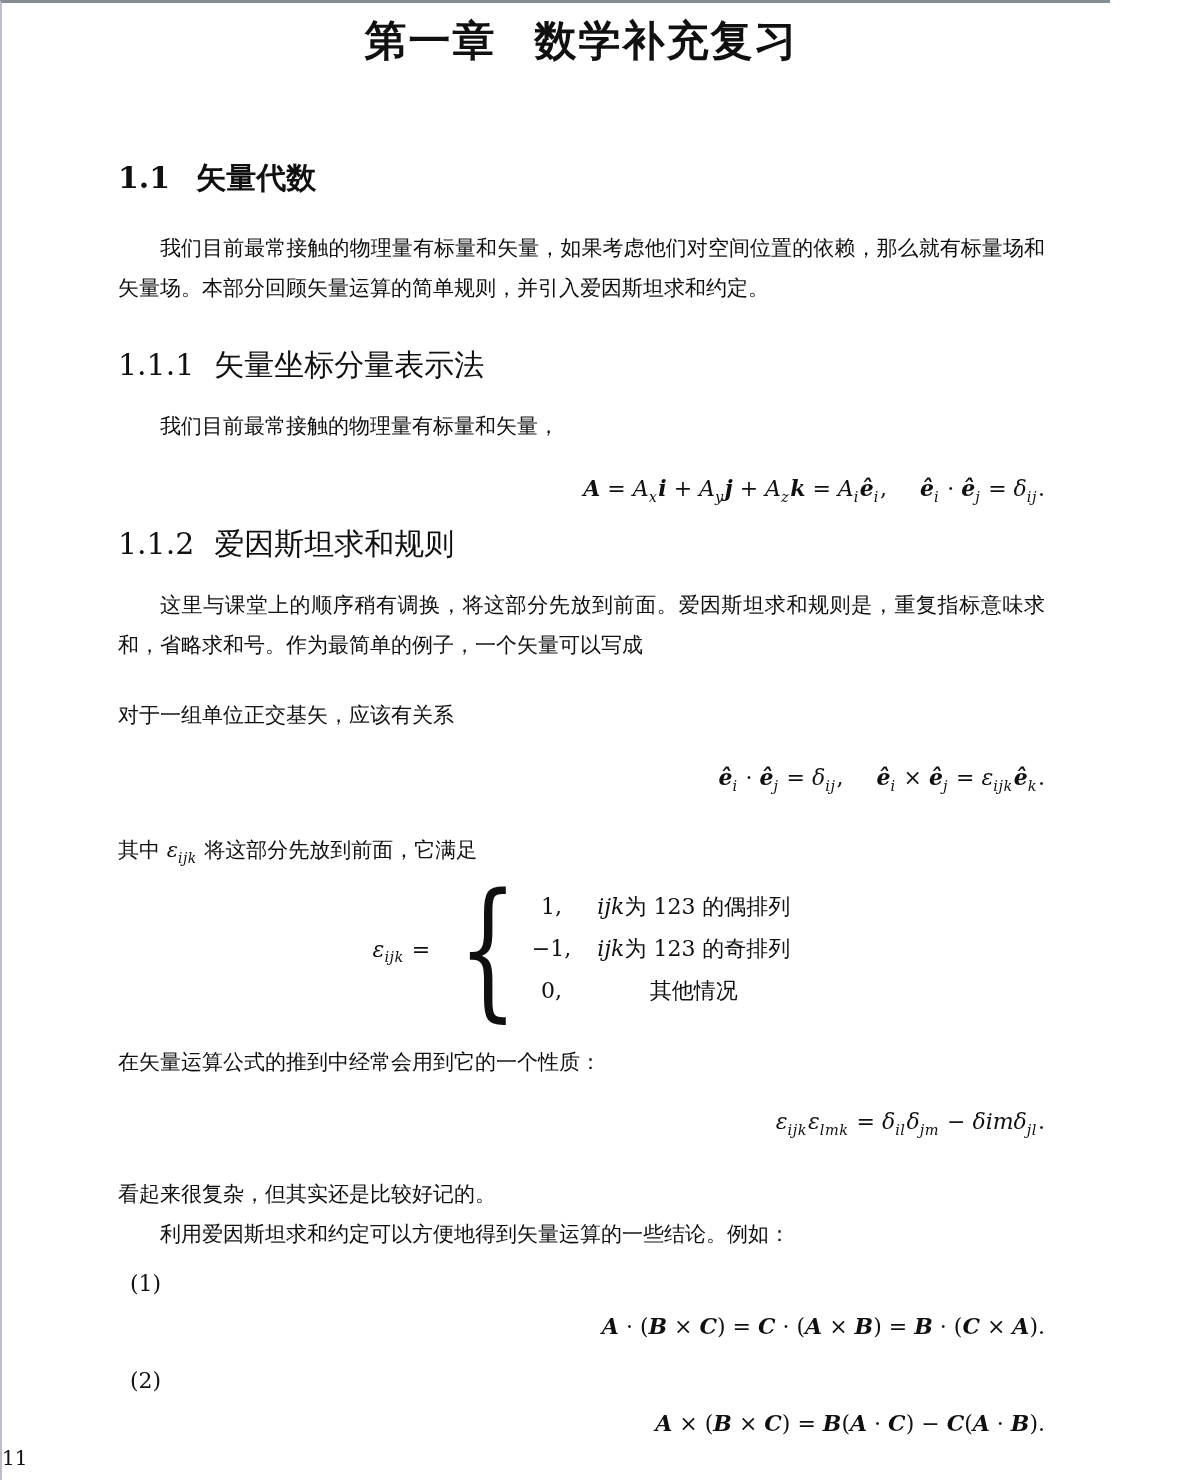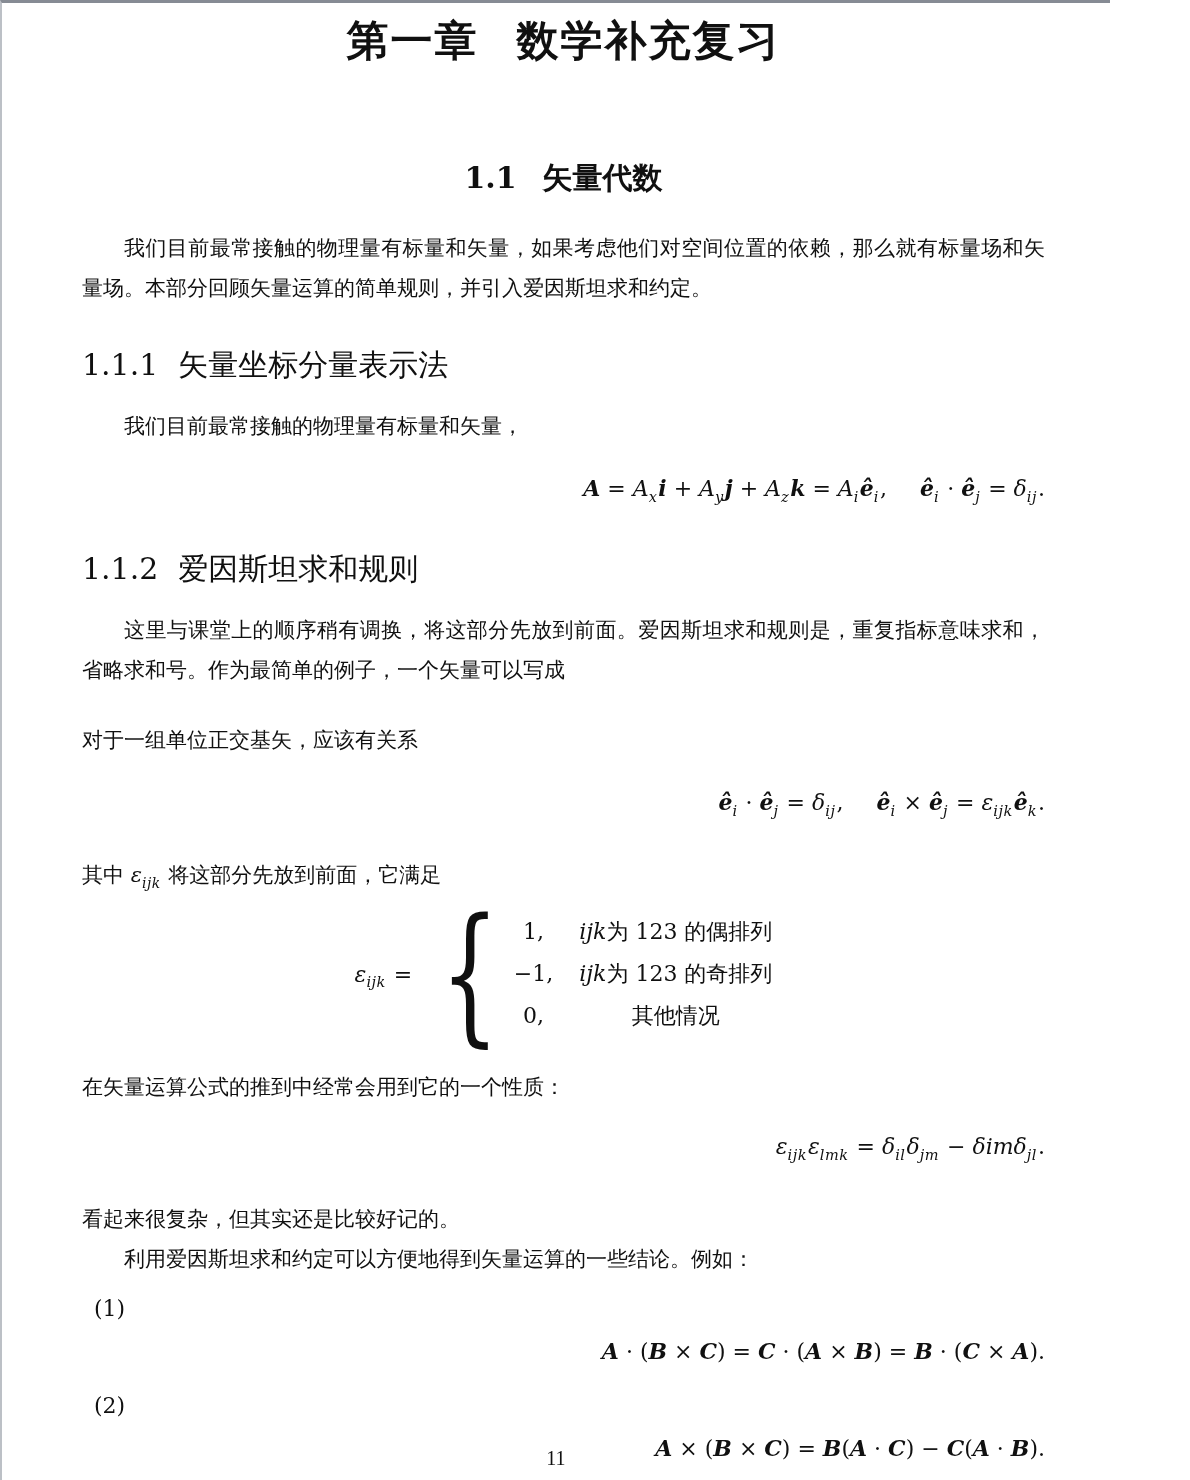--- a/index.html
+++ b/index.html
@@ -4,38 +4,38 @@
 <style>
   html,body { margin:0; padding:0; background:#ffffff; }
   .page {
     position: relative;
     width: 1110px;
     height: 1480px;
     box-sizing: border-box;
     background: #ffffff;
     border-top: 3px solid #868b94;
     border-left: 2px solid #bcc0c6;
-    padding: 0 65px 0 80px;
+    padding: 0 65px 0 116px;
     font-family: "DejaVu Serif", serif;
     color: #101010;
     overflow: hidden;
   }
   .chapter-title {
     margin: 8px 0 0 0;
     text-align: center;
     font-family: "DejaVu Sans", "Liberation Sans", sans-serif;
     font-weight: 700;
     font-size: 42px;
     line-height: 1.45;
     letter-spacing: 2px;
   }
   .chapter-title .gap { display:inline-block; width: 0.9em; }
   .section-title {
     margin: 86px 0 0 0;
-    text-align: center;
+    text-align: left;
     font-size: 30px;
     line-height: 1.35;
     font-weight: 700;
   }
   .section-title .num { font-family: "DejaVu Serif", serif; }
   .section-title .name { font-family: "DejaVu Sans", "Liberation Sans", sans-serif; margin-left: 26px; }
   .subsection-title {
     margin: 36px 0 0 0;
     font-size: 30px;
     line-height: 1.4;
@@ -54,21 +54,21 @@
   p.body.mt30 { margin-top: 30px; }
   p.body.mt18 { margin-top: 30px; }
   .formula {
     text-align: right;
     font-size: 22px;
     line-height: 40px;
     margin: 0;
   }
   .formula.m1 { margin-top: 22px; }
   .formula.m2 { margin-top: 20px; }
-  .sub2-head { margin-top: 37px; }
+  .sub2-head { margin-top: 12px; }
   .tok-r  { font-style: normal; }
   .tok-v  { font-style: italic; }
   .tok-bv { font-style: italic; font-weight: 700; }
   .tok-bh { font-style: normal; font-weight: 700; }
   .tok-sub { font-style: italic; font-size: 66%; position: relative; top: 0.38em; letter-spacing: 0.5px; margin-right: 1px; }
   .tok-g { display: inline-block; width: 1.5em; }
   .cases-block {
     margin-top: 14px;
     display: flex;
     justify-content: center;
@@ -98,23 +98,22 @@
     font-size: 22px;
     line-height: 36px;
   }
   .item-label.i1 { margin-top: 12px; }
   .item-label.i2 { margin-top: 16px; }
   .formula.item-f { margin-top: 4px; }
   .page-number {
     position: absolute;
     left: 0; right: 0;
     bottom: 10px;
-    text-align: center;
+    text-align: left;
     font-size: 20px;
-    font-family: Liberation Serif, serif;
   }
 </style>
 </head>
 <body>
 
 <div class="page">
 
   <h1 class="chapter-title"><span>第一章</span><span class="gap"></span><span>数学补充复习</span></h1>
 
   <h2 class="section-title"><span class="num">1.1</span><span class="name">矢量代数</span></h2>

